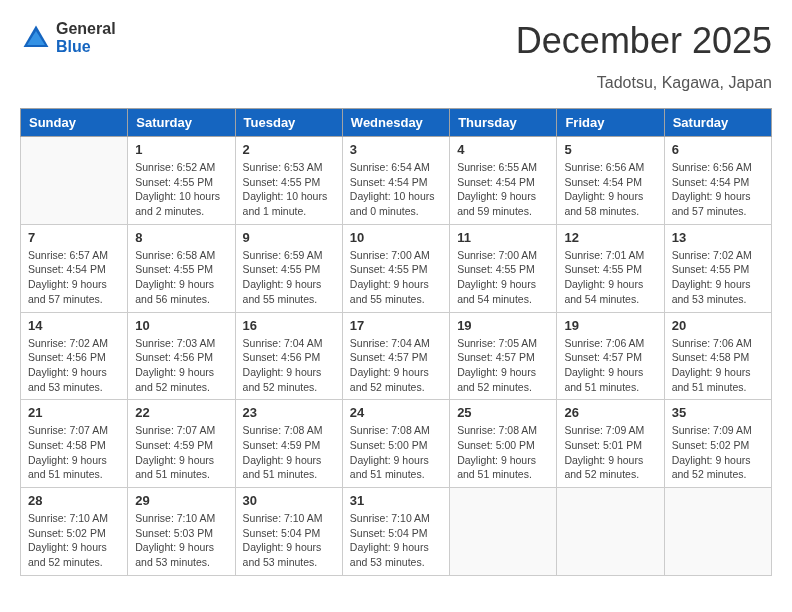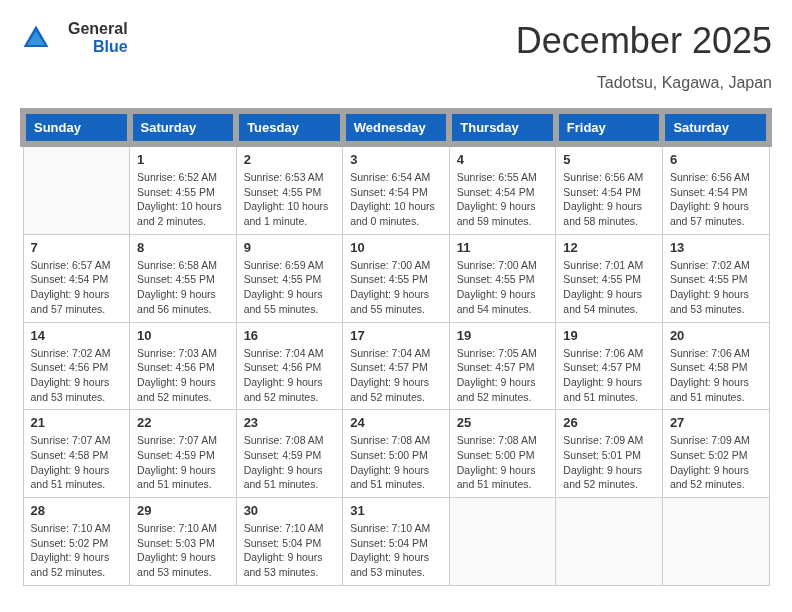--- a/index.html
+++ b/index.html
@@ -12,22 +12,21 @@
     }
     .header {
       display: flex;
       justify-content: space-between;
       align-items: flex-start;
       margin-bottom: 16px;
     }
     .logo {
       display: flex;
       align-items: center;
-      gap: 16px;
-      text-align: right;
+      gap: 4px;
     }
     .logo-text {
       display: flex;
       flex-direction: column;
       line-height: 1.1;
     }
     .logo-general {
       font-size: 16px;
       font-weight: bold;
       color: #333;
@@ -58,21 +57,21 @@
       width: 100%;
       border-collapse: collapse;
       border: 1px solid #ccc;
     }
     .calendar th {
       background-color: #1565c0;
       color: #fff;
       text-align: left;
       padding: 6px 8px;
       font-size: 13px;
-      border: 6px solid #a3a3a3;
+      border: 1px solid #a3a3a3;
     }
     .calendar td {
       vertical-align: top;
       padding: 5px 7px;
       border: 1px solid #ccc;
       width: calc(100% / 7);
       min-height: 90px;
       font-size: 11px;
       color: #333;
     }
@@ -230,21 +229,21 @@
         </td>
         <td>
           <span class="day-number">25</span>
           <div class="day-info">Sunrise: 7:08 AM<br>Sunset: 5:00 PM<br>Daylight: 9 hours<br>and 51 minutes.</div>
         </td>
         <td>
           <span class="day-number">26</span>
           <div class="day-info">Sunrise: 7:09 AM<br>Sunset: 5:01 PM<br>Daylight: 9 hours<br>and 52 minutes.</div>
         </td>
         <td>
-          <span class="day-number">27</span>
+          <span class="day-number">35</span>
           <div class="day-info">Sunrise: 7:09 AM<br>Sunset: 5:02 PM<br>Daylight: 9 hours<br>and 52 minutes.</div>
         </td>
       </tr>
       <tr>
         <td>
           <span class="day-number">28</span>
           <div class="day-info">Sunrise: 7:10 AM<br>Sunset: 5:02 PM<br>Daylight: 9 hours<br>and 52 minutes.</div>
         </td>
         <td>
           <span class="day-number">29</span>

